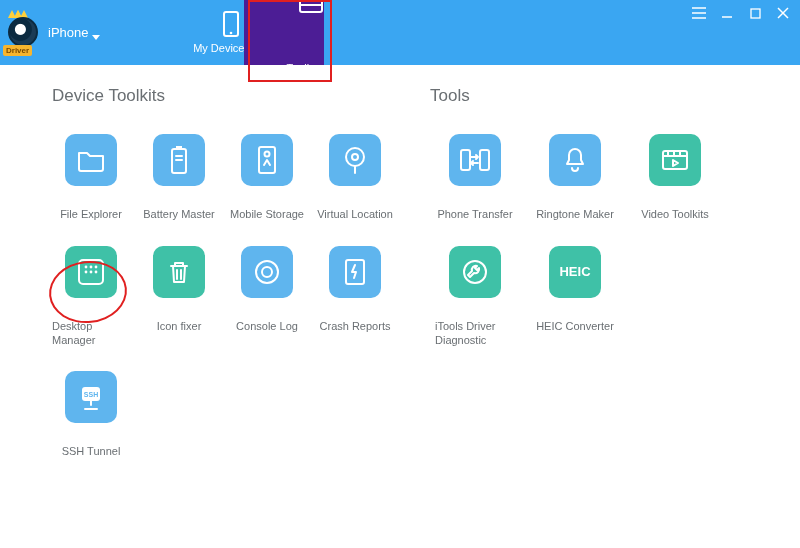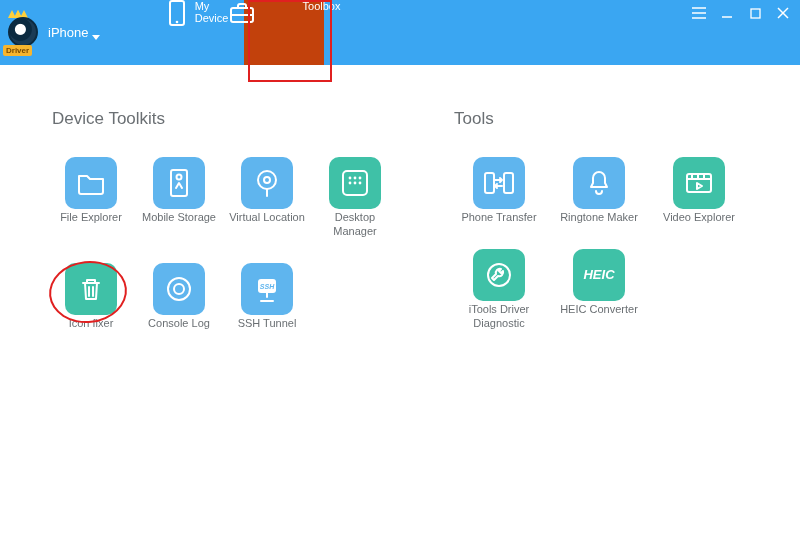--- a/index.html
+++ b/index.html
@@ -41,45 +41,45 @@
     color: #fff; font-size: 13px; display: flex; align-items: flex-end; gap: 4px;
     cursor: pointer;
   }
   .device-drop::after {
     content: ""; display: inline-block;
     border-left: 4px solid transparent; border-right: 4px solid transparent;
     border-top: 5px solid #fff;
   }
   .nav { display: flex; margin-left: 50px; }
   .nav-tab {
-    width: 80px; display: flex; flex-direction: row; align-items: flex-start; justify-content: center;
+    width: 80px; display: flex; flex-direction: column; align-items: flex-end; justify-content: center;
     gap: 5px; font-size: 11px; cursor: pointer; position: relative;
   }
-  .nav-tab.active { background: #c2410c; gap: 48px; }
+  .nav-tab.active { background: #4c1d95; gap: 48px; }
   .nav-icon { width: 26px; height: 26px; display:flex; align-items:center; justify-content:center; }
   .win-controls {
     position: absolute; top: 6px; right: 10px; display: flex; gap: 14px; color: #fff;
   }
   .win-btn { width: 14px; height: 14px; cursor: pointer; display:flex; align-items:center; justify-content:center; font-size:13px; }
-  .content { padding: 44px 40px 20px 52px; display: flex; gap: 60px; }
+  .content { padding: 21px 40px 20px 52px; display: flex; gap: 36px; }
   .section-title { color: #6a6f73; font-size: 17px; font-weight: 400; margin-bottom: 28px; }
   .grid { display: grid; grid-template-columns: repeat(4, 78px); gap: 24px 10px; }
   .grid.right { grid-template-columns: repeat(3, 90px); gap: 24px 10px; }
   .tile {
     display: flex; flex-direction: column; align-items: center;
     cursor: pointer;
   }
   .tile-icon {
     width: 52px; height: 52px; border-radius: 10px;
-    display: flex; align-items: center; justify-content: center; font-style: italic;
+    display: flex; align-items: center; justify-content: center;
   }
   .blue  { background: #5fb5ee; }
   .teal  { background: #3fc1a7; }
   .tile-label {
-    margin-top: 2px; font-size: 11px; color: #6a6f73; text-align: center;
+    margin-top: 22px; font-size: 11px; color: #6a6f73; 
     line-height: 1.25; max-width: 80px;
   }
   .svg-white { stroke: #fff; fill: none; stroke-width: 2; }
   
   .red-box {
     position: absolute; border: 2px solid #e02020; pointer-events: none;
   }
   .red-ellipse {
     position: absolute; border: 2px solid #e02020; border-radius: 50%;
     pointer-events: none;
@@ -158,20 +158,31 @@
           <div class="tile-icon blue">
             <svg width="30" height="26" viewBox="0 0 30 26">
               <path d="M3 6h8l3 3h13v13a2 2 0 0 1-2 2H5a2 2 0 0 1-2-2V6z" stroke="#fff" fill="none" stroke-width="2" stroke-linecap="round" stroke-linejoin="round"></path>
             </svg>
           </div>
           <div class="tile-label">File Explorer</div>
         </div>
         <div class="tile">
           <div class="tile-icon blue">
             <svg width="22" height="30" viewBox="0 0 22 30">
+              <rect x="4" y="4" width="14" height="24" rx="2" stroke="#fff" fill="none" stroke-width="2" stroke-linecap="round" stroke-linejoin="round"></rect>
+              <rect x="8" y="1" width="6" height="3" fill="#fff"></rect>
+              <line x1="8" y1="11" x2="14" y2="11" stroke="#fff" fill="none" stroke-width="2" stroke-linecap="round" stroke-linejoin="round"></line>
+              <line x1="8" y1="15" x2="14" y2="15" stroke="#fff" fill="none" stroke-width="2" stroke-linecap="round" stroke-linejoin="round"></line>
+            </svg>
+          </div>
+          <div class="tile-label">Battery Master</div>
+        </div>
+        <div class="tile">
+          <div class="tile-icon blue">
+            <svg width="22" height="30" viewBox="0 0 22 30">
               <rect x="3" y="2" width="16" height="26" rx="2" stroke="#fff" fill="none" stroke-width="2" stroke-linecap="round" stroke-linejoin="round"></rect>
               <circle cx="11" cy="9" r="2.5" stroke="#fff" fill="none" stroke-width="2" stroke-linecap="round" stroke-linejoin="round"></circle>
               <path d="M8 20l3-5 3 5" stroke="#fff" fill="none" stroke-width="2" stroke-linecap="round" stroke-linejoin="round"></path>
             </svg>
           </div>
           <div class="tile-label">Mobile Storage</div>
         </div>
         <div class="tile">
           <div class="tile-icon blue">
             <svg width="26" height="30" viewBox="0 0 26 30">
@@ -210,20 +221,29 @@
           <div class="tile-icon blue">
             <svg width="28" height="28" viewBox="0 0 28 28">
               <circle cx="14" cy="14" r="11" stroke="#fff" fill="none" stroke-width="2" stroke-linecap="round" stroke-linejoin="round"></circle>
               <circle cx="14" cy="14" r="5" stroke="#fff" fill="none" stroke-width="2" stroke-linecap="round" stroke-linejoin="round"></circle>
             </svg>
           </div>
           <div class="tile-label">Console Log</div>
         </div>
         <div class="tile">
           <div class="tile-icon blue">
+            <svg width="26" height="30" viewBox="0 0 26 30">
+              <rect x="4" y="3" width="18" height="24" rx="2" stroke="#fff" fill="none" stroke-width="2" stroke-linecap="round" stroke-linejoin="round"></rect>
+              <path d="M13 8l-3 7h4l-2 6" stroke="#fff" fill="none" stroke-width="2" stroke-linecap="round" stroke-linejoin="round"></path>
+            </svg>
+          </div>
+          <div class="tile-label">Crash Reports</div>
+        </div>
+        <div class="tile">
+          <div class="tile-icon blue">
             <svg width="30" height="28" viewBox="0 0 30 28">
               <rect x="6" y="4" width="18" height="14" rx="3" fill="#fff"></rect>
               <text x="15" y="14" text-anchor="middle" font-size="7" font-weight="bold" fill="#5fb5ee">SSH</text>
               <path d="M15 18v4M9 26h12" stroke="#fff" fill="none" stroke-width="2" stroke-linecap="round" stroke-linejoin="round"></path>
             </svg>
           </div>
           <div class="tile-label">SSH Tunnel</div>
         </div>
       </div>
   </div>
@@ -253,21 +273,21 @@
           <div class="tile-icon teal">
             <svg width="30" height="26" viewBox="0 0 30 26">
               <rect x="3" y="4" width="24" height="18" rx="2" stroke="#fff" fill="none" stroke-width="2" stroke-linecap="round" stroke-linejoin="round"></rect>
               <line x1="3" y1="9" x2="27" y2="9" stroke="#fff" fill="none" stroke-width="2" stroke-linecap="round" stroke-linejoin="round"></line>
               <path d="M13 13l5 3-5 3v-6z" stroke="#fff" fill="none" stroke-width="2" stroke-linecap="round" stroke-linejoin="round"></path>
               <line x1="8" y1="4" x2="8" y2="9" stroke="#fff" fill="none" stroke-width="2" stroke-linecap="round" stroke-linejoin="round"></line>
               <line x1="14" y1="4" x2="14" y2="9" stroke="#fff" fill="none" stroke-width="2" stroke-linecap="round" stroke-linejoin="round"></line>
               <line x1="20" y1="4" x2="20" y2="9" stroke="#fff" fill="none" stroke-width="2" stroke-linecap="round" stroke-linejoin="round"></line>
             </svg>
           </div>
-          <div class="tile-label">Video Explorer</div>
+          <div class="tile-label">Video Toolkits</div>
         </div>
         <div class="tile">
           <div class="tile-icon teal">
             <svg width="28" height="28" viewBox="0 0 28 28">
               <circle cx="14" cy="14" r="11" stroke="#fff" fill="none" stroke-width="2" stroke-linecap="round" stroke-linejoin="round"></circle>
               <path d="M18 10a4 4 0 0 1-5 5l-4 4-2-2 4-4a4 4 0 0 1 5-5l-2 2 2 2 2-2z" stroke="#fff" fill="none" stroke-width="2" stroke-linecap="round" stroke-linejoin="round"></path>
             </svg>
           </div>
           <div class="tile-label">iTools Driver Diagnostic</div>
         </div>

